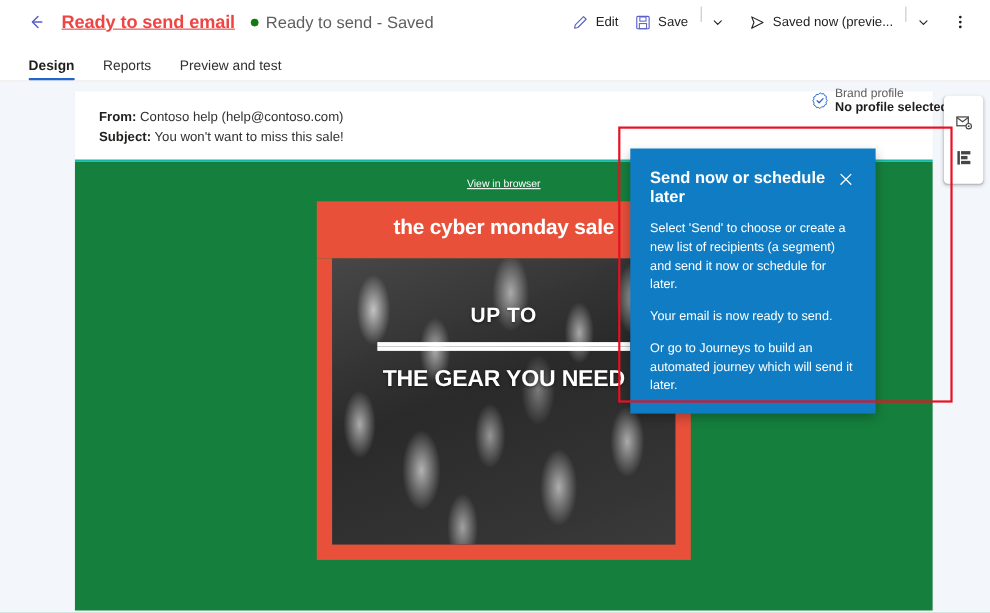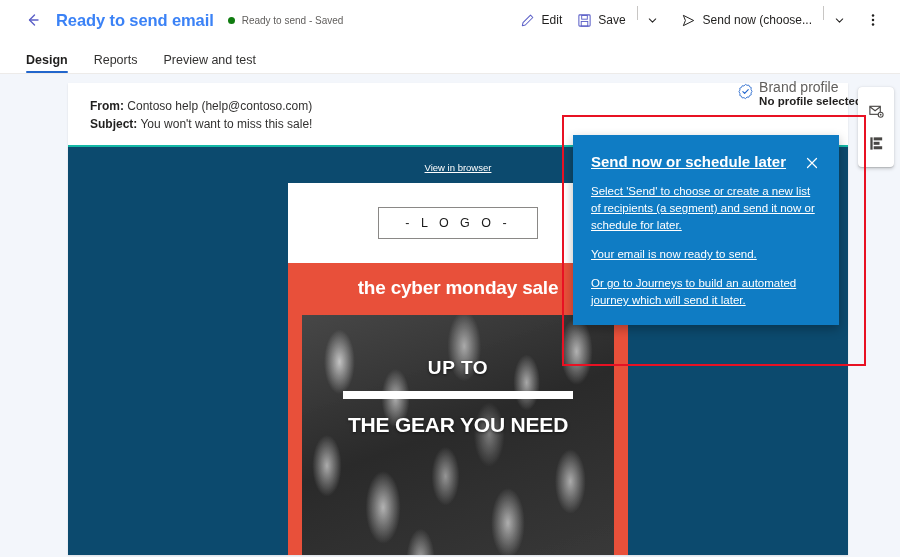--- a/index.html
+++ b/index.html
@@ -34,40 +34,41 @@
     align-items: center;
     justify-content: center;
     color: #5b5fc7;
     margin-right: 12px;
     cursor: pointer;
     flex: 0 0 auto;
   }
   .page-title {
     font-size: 16.5px;
     font-weight: bold;
-    color: #3b82f6;
+    color: #ef4444;
     letter-spacing: -0.1px;
     white-space: nowrap;
+    text-decoration: underline;
   }
   .status-wrap {
     display: flex;
     align-items: center;
     margin-left: 14px;
     white-space: nowrap;
   }
   .status-dot {
     width: 7px;
     height: 7px;
     border-radius: 50%;
     background: #107c10;
     margin-right: 7px;
     flex: 0 0 auto;
   }
   .status-text {
-    font-size: 10px;
+    font-size: 15px;
     color: #605e5c;
   }
   .cmd-spacer { flex: 1 1 auto; }
 
   .cmd-actions {
     display: flex;
     align-items: flex-start;
     white-space: nowrap;
   }
   .cmd-btn {
@@ -174,21 +175,21 @@
   .brand-icon {
     width: 17px;
     height: 17px;
     margin-right: 5px;
     margin-top: 4px;
     color: #2266cc;
     flex: 0 0 auto;
   }
   .brand-texts { line-height: 1.15; }
   .brand-label {
-    font-size: 14px;
+    font-size: 11px;
     color: #605e5c;
     display: block;
   }
   .brand-value {
     font-size: 11.5px;
     color: #201f1e;
     font-weight: bold;
     display: block;
   }
 
@@ -234,21 +235,21 @@
     padding: 14px 22px 12px 22px;
     border-bottom: 2px solid #14b8a6;
     font-size: 12px;
     line-height: 1.5;
     color: #323130;
   }
   .meta-key { font-weight: bold; color: #201f1e; }
 
   
   .msg-canvas {
-    background: #0c4a6e;
+    background: #15803d;
     padding: 0;
     height: calc(100% - 62px);
     overflow: hidden;
     position: relative;
   }
   .msg-inner {
     width: 340px;
     margin: 0 auto;
   }
   .viewbrowser-row {
@@ -355,28 +356,27 @@
     letter-spacing: -0.2px;
     margin-top: 14px;
     text-shadow: 0 1px 3px rgba(0,0,0,0.55);
   }
 
   
   .callout {
     position: absolute;
     left: 573px;
     top: 60px;
-    width: 266px;
+    width: 223px;
     background: #0f7cc4;
     color: #ffffff;
     padding: 18px 18px 16px 18px;
     box-sizing: border-box;
     box-shadow: 0 4px 10px rgba(0,0,0,0.28);
     z-index: 20;
-    text-decoration: underline;
   }
   .callout-head {
     display: flex;
     align-items: flex-start;
     justify-content: space-between;
     margin-bottom: 11px;
   }
   .callout-title {
     font-size: 15px;
     font-weight: bold;
@@ -483,21 +483,21 @@
         <path d="M2.5 4.3L6 7.8l3.5-3.5" stroke="#201f1e" stroke-width="1.1" fill="none" stroke-linecap="round" stroke-linejoin="round"></path>
       </svg>
     </div>
 
     <div class="cmd-btn" style="margin-left:10px;">
       <span class="cmd-icon">
         <svg width="15" height="15" viewBox="0 0 16 16" fill="none" aria-hidden="true">
           <path d="M2.5 2.5l11 5.5-11 5.5 2.2-5.5L2.5 2.5z" stroke="#201f1e" stroke-width="1.05" fill="none" stroke-linejoin="round"></path>
         </svg>
       </span>
-      <span class="cmd-label">Send now (choose...</span>
+      <span class="cmd-label">Saved now (previe...</span>
     </div>
     <span class="split-sep"></span>
     <div class="chev-btn">
       <svg width="11" height="11" viewBox="0 0 12 12" fill="none" aria-hidden="true">
         <path d="M2.5 4.3L6 7.8l3.5-3.5" stroke="#201f1e" stroke-width="1.1" fill="none" stroke-linecap="round" stroke-linejoin="round"></path>
       </svg>
     </div>
 
     <div class="overflow-btn">
       <svg width="4" height="16" viewBox="0 0 4 16" aria-hidden="true">
@@ -562,23 +562,20 @@
       </div>
     </div>
 
     <div class="msg-canvas">
       <div class="msg-inner">
 
         <div class="viewbrowser-row">
           <span class="viewbrowser-link">View in browser</span>
         </div>
 
-        <div class="logo-band">
-          <span class="logo-box">-  L O G O  -</span>
-        </div>
 
         <div class="sale-band">
           <div class="sale-head">the cyber monday sale</div>
         </div>
 
         <div class="hero-wrap">
           <div class="hero">
             <div class="hero-bg"></div>
             <div class="hero-content">
               <div class="hero-upto">UP TO</div>

